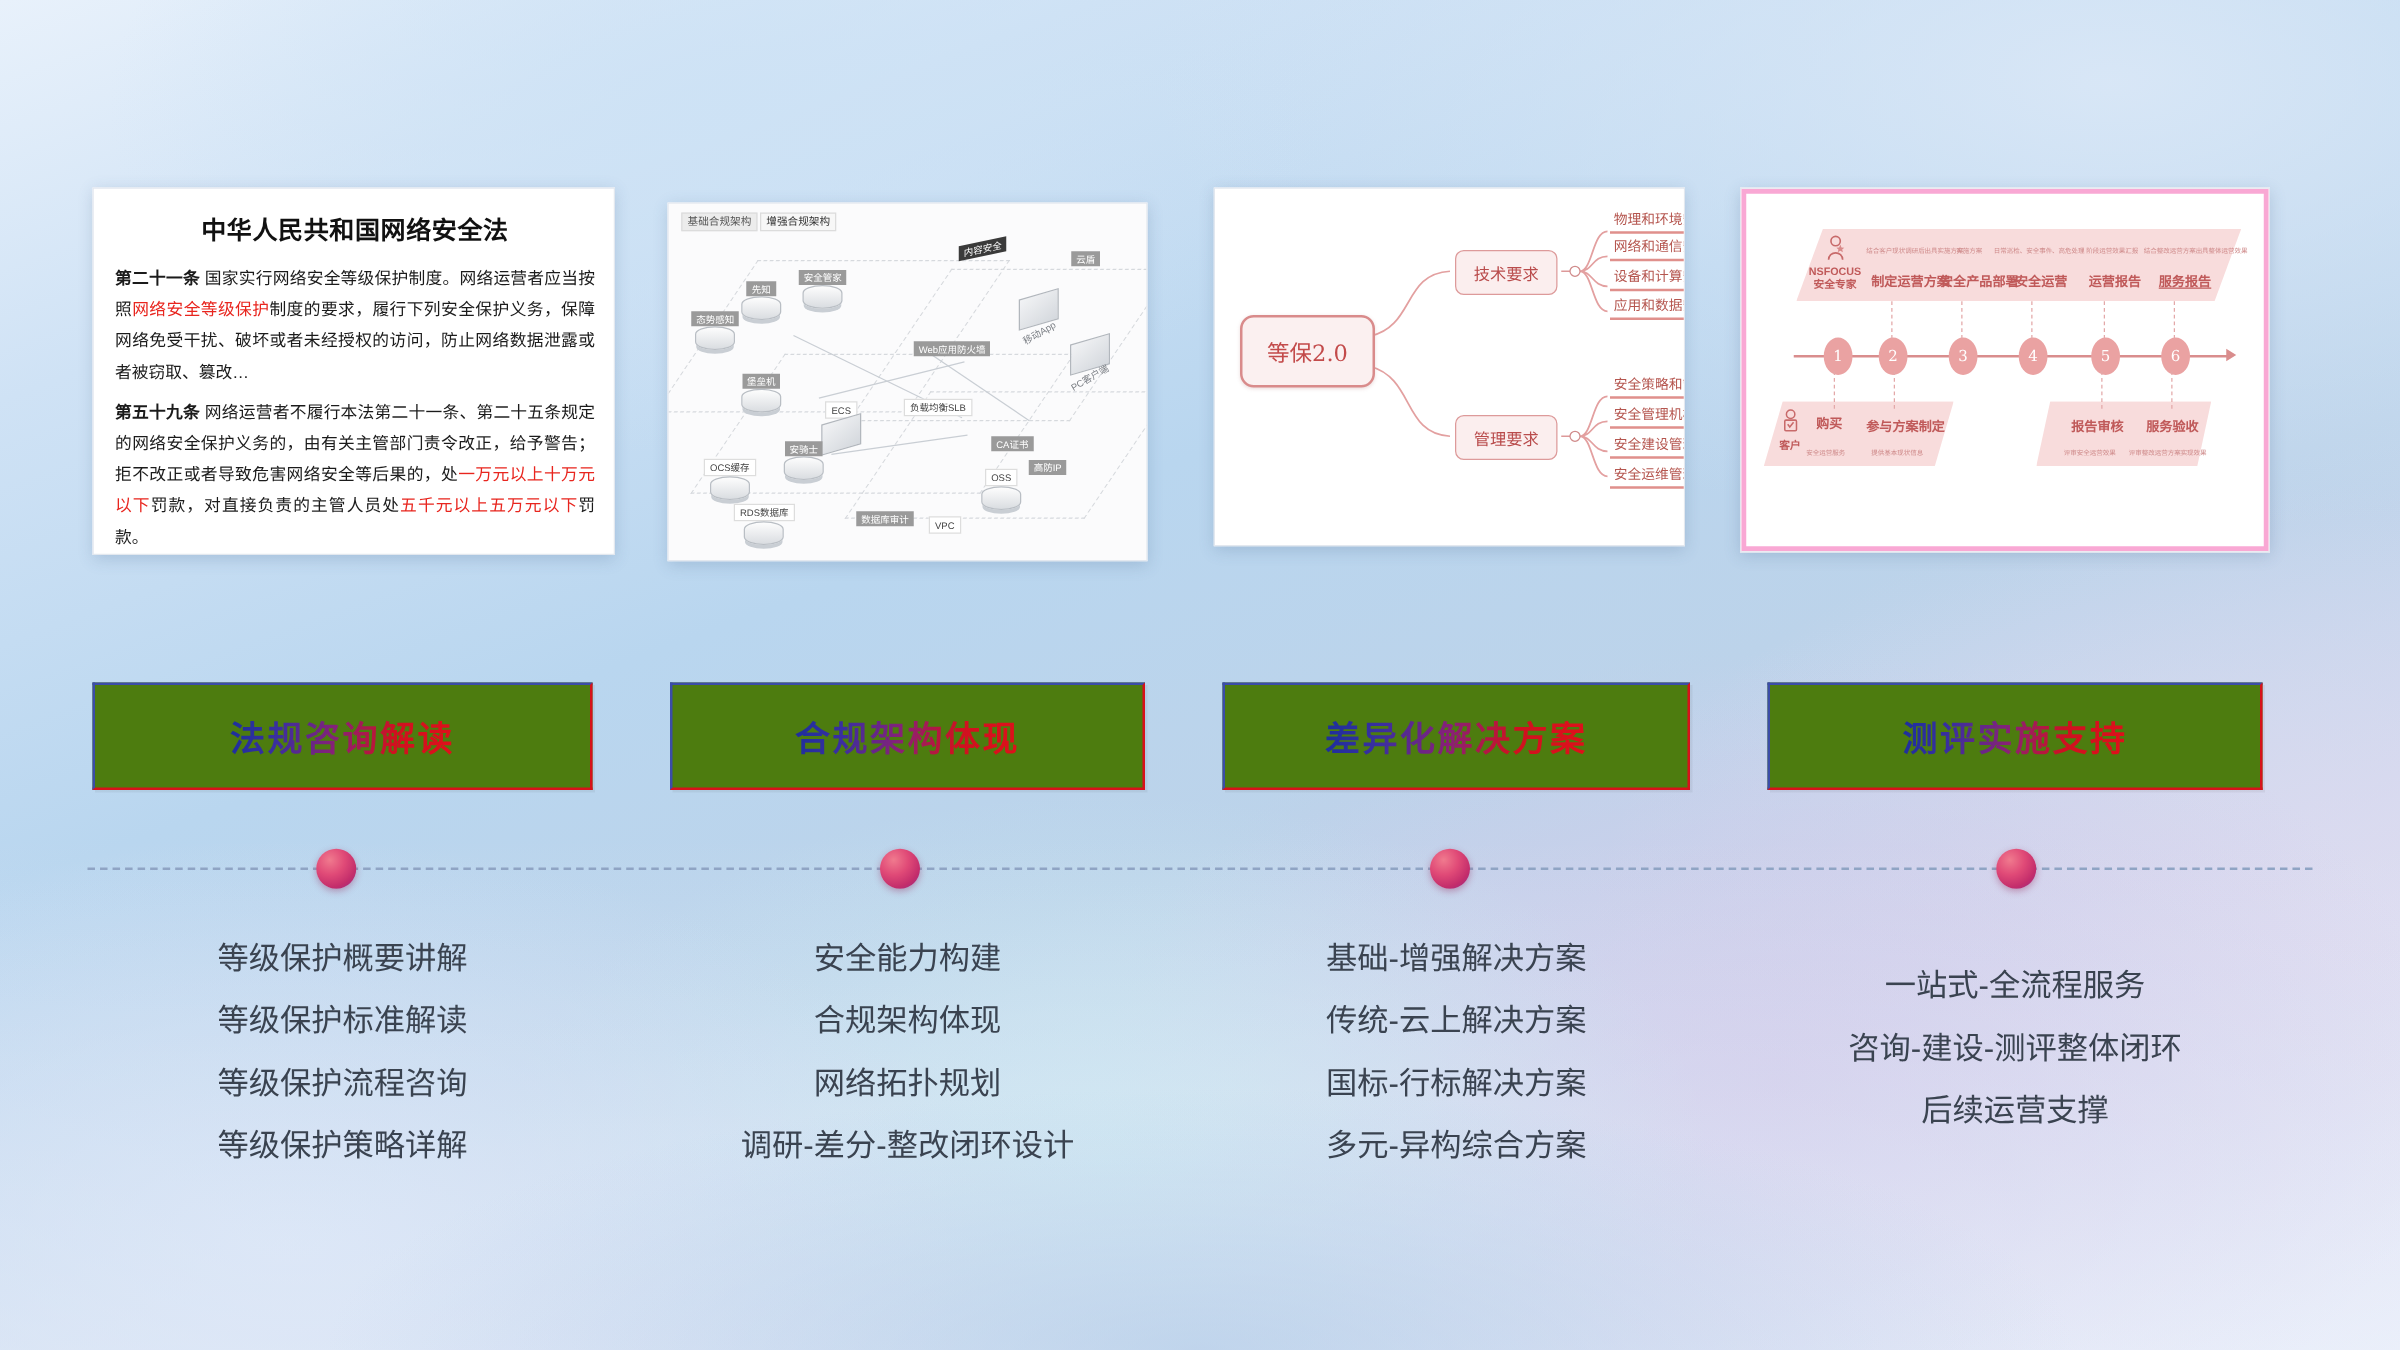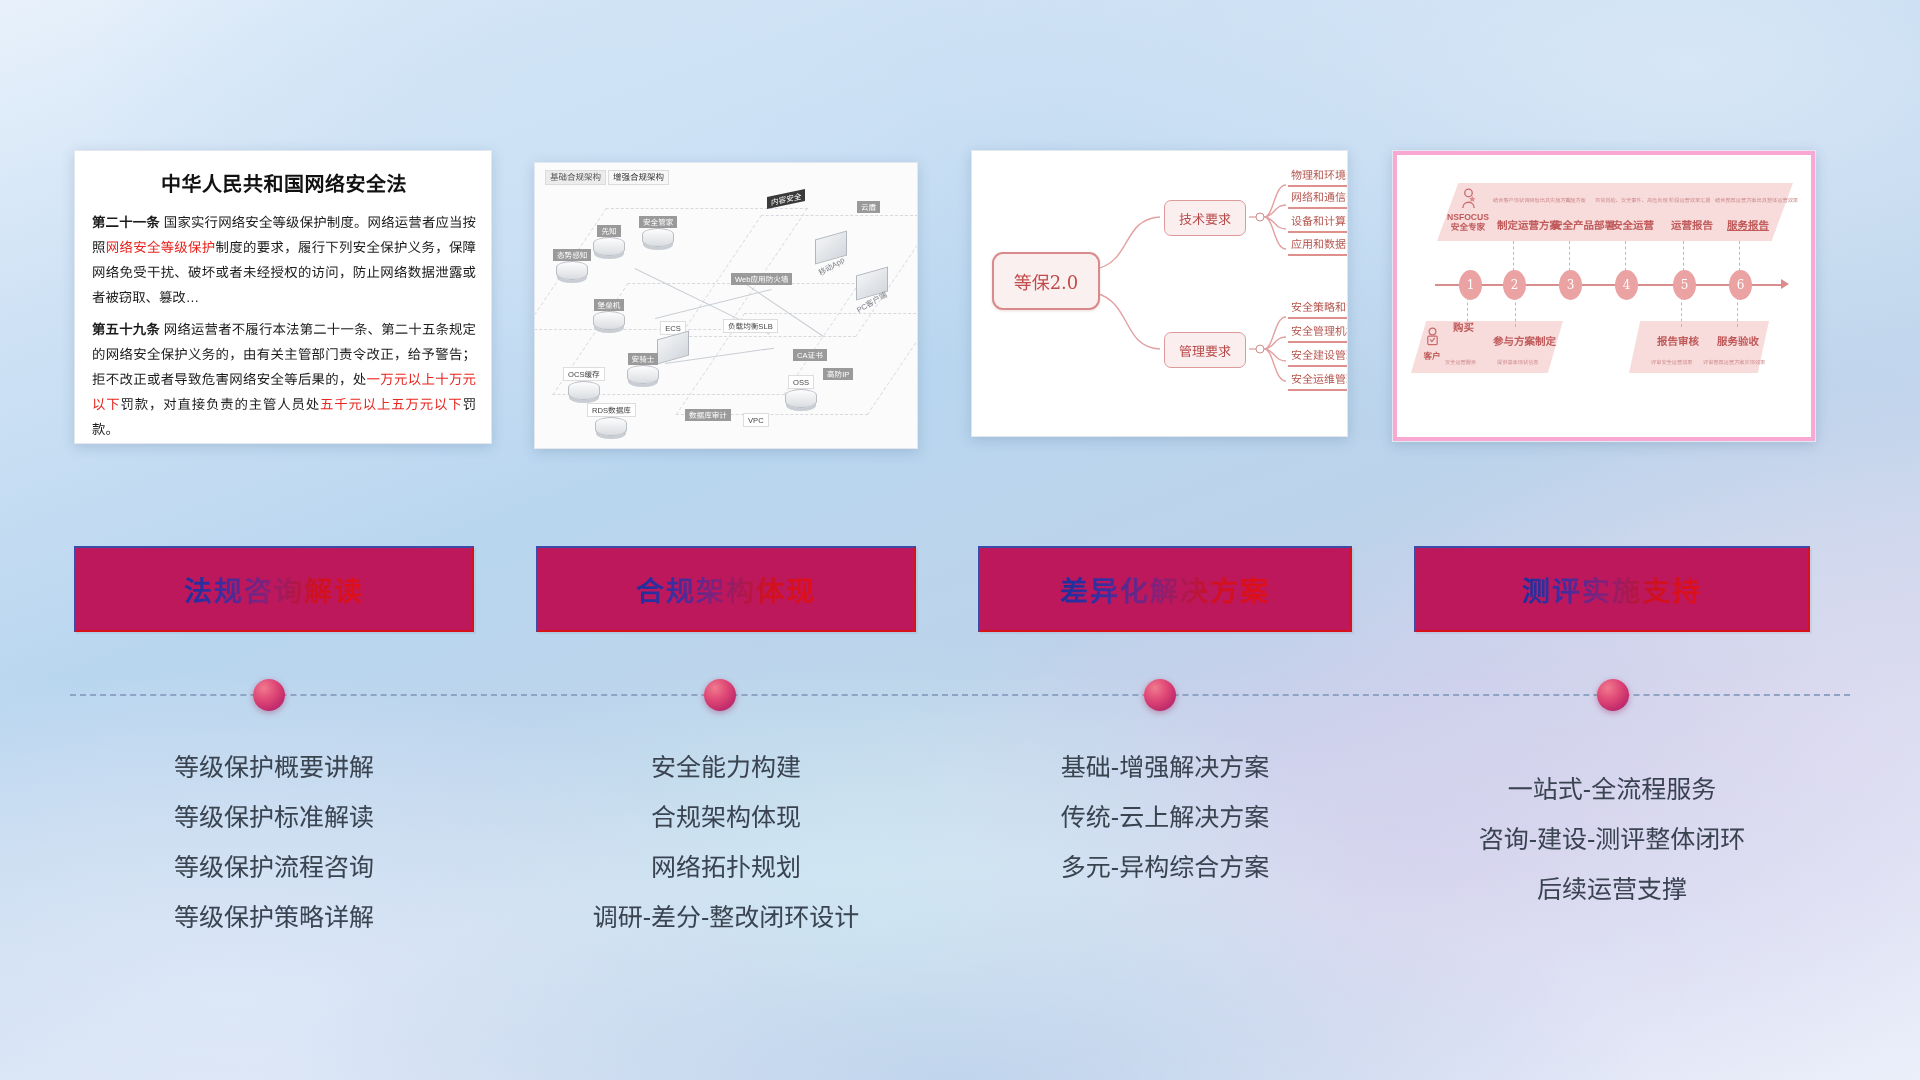--- a/index.html
+++ b/index.html
@@ -104,21 +104,21 @@
   .tl .t-main{position:absolute;font-size:10.5px;font-weight:bold;color:#c05a5a;
       white-space:nowrap;text-align:center;}
   .tl .t-sub{position:absolute;font-size:5.2px;color:#cf8b8b;white-space:nowrap;text-align:center;}
   .tl .actor{position:absolute;text-align:center;color:#c05a5a;font-size:8.6px;
       line-height:10px;font-weight:bold;}
   .tl .person{width:15px;height:21px;margin:0 auto 1px auto;}
 
   
   .heads{position:absolute;left:0;top:546px;width:1920px;height:86px;}
   .head{position:absolute;top:0;height:86px;box-sizing:border-box;
-        background:#be185d;border:2px solid #d8111a;
+        background:#4d7c0f;border:2px solid #d8111a;
         border-top-color:#3b4da8;border-left-color:#3b4da8;
         display:flex;align-items:center;justify-content:center;
         box-shadow:2px 2px 0 rgba(0,0,0,.05);}
   .head-txt{font-size:28px;font-weight:600;letter-spacing:2px;
         background:linear-gradient(100deg,#1b2f9c 0%,#3a2fa0 22%,#8a2076 48%,#cf1120 72%,#e0101a 100%);
         -webkit-background-clip:text;background-clip:text;color:transparent;
         -webkit-text-fill-color:transparent;}
   #head-1{left:74px;width:400px;}
   #head-2{left:536px;width:380px;}
   #head-3{left:978px;width:374px;}
@@ -328,21 +328,21 @@
         <div class="dash" style="left:70px;top:142px;height:30px;"></div>
         <div class="dash" style="left:116px;top:86px;height:30px;"></div>
         <div class="dash" style="left:172px;top:86px;height:30px;"></div>
         <div class="dash" style="left:228px;top:86px;height:30px;"></div>
         <div class="dash" style="left:286px;top:86px;height:30px;"></div>
         <div class="dash" style="left:342px;top:86px;height:30px;"></div>
         <div class="dash" style="left:118px;top:142px;height:30px;"></div>
         <div class="dash" style="left:284px;top:142px;height:30px;"></div>
         <div class="dash" style="left:340px;top:142px;height:30px;"></div>
 
-        <div class="t-main" style="left:56px;top:164px;">购买</div>
+        <div class="t-main" style="left:56px;top:175px;">购买</div>
         <div class="t-sub" style="left:48px;top:203px;">安全运营服务</div>
         <div class="t-main" style="left:96px;top:178px;">参与方案制定</div>
         <div class="t-sub" style="left:100px;top:203px;">提供基本现状信息</div>
         <div class="t-main" style="left:260px;top:178px;">报告审核</div>
         <div class="t-sub" style="left:254px;top:203px;">评审安全运营效果</div>
         <div class="t-main" style="left:320px;top:178px;">服务验收</div>
         <div class="t-sub" style="left:306px;top:203px;">评审整改运营方案实现效果</div>
       </div>
     </div>
   </div>
@@ -377,20 +377,21 @@
     </div>
     <div class="list" id="list-2">
       <div class="li">安全能力构建</div>
       <div class="li">合规架构体现</div>
       <div class="li">网络拓扑规划</div>
       <div class="li">调研-差分-整改闭环设计</div>
     </div>
     <div class="list" id="list-3">
       <div class="li">基础-增强解决方案</div>
       <div class="li">传统-云上解决方案</div>
+      <div class="li">国标-行标解决方案</div>
       <div class="li">多元-异构综合方案</div>
     </div>
     <div class="list" id="list-4">
       <div class="li">一站式-全流程服务</div>
       <div class="li">咨询-建设-测评整体闭环</div>
       <div class="li">后续运营支撑</div>
     </div>
   </div>
 
 </div>

